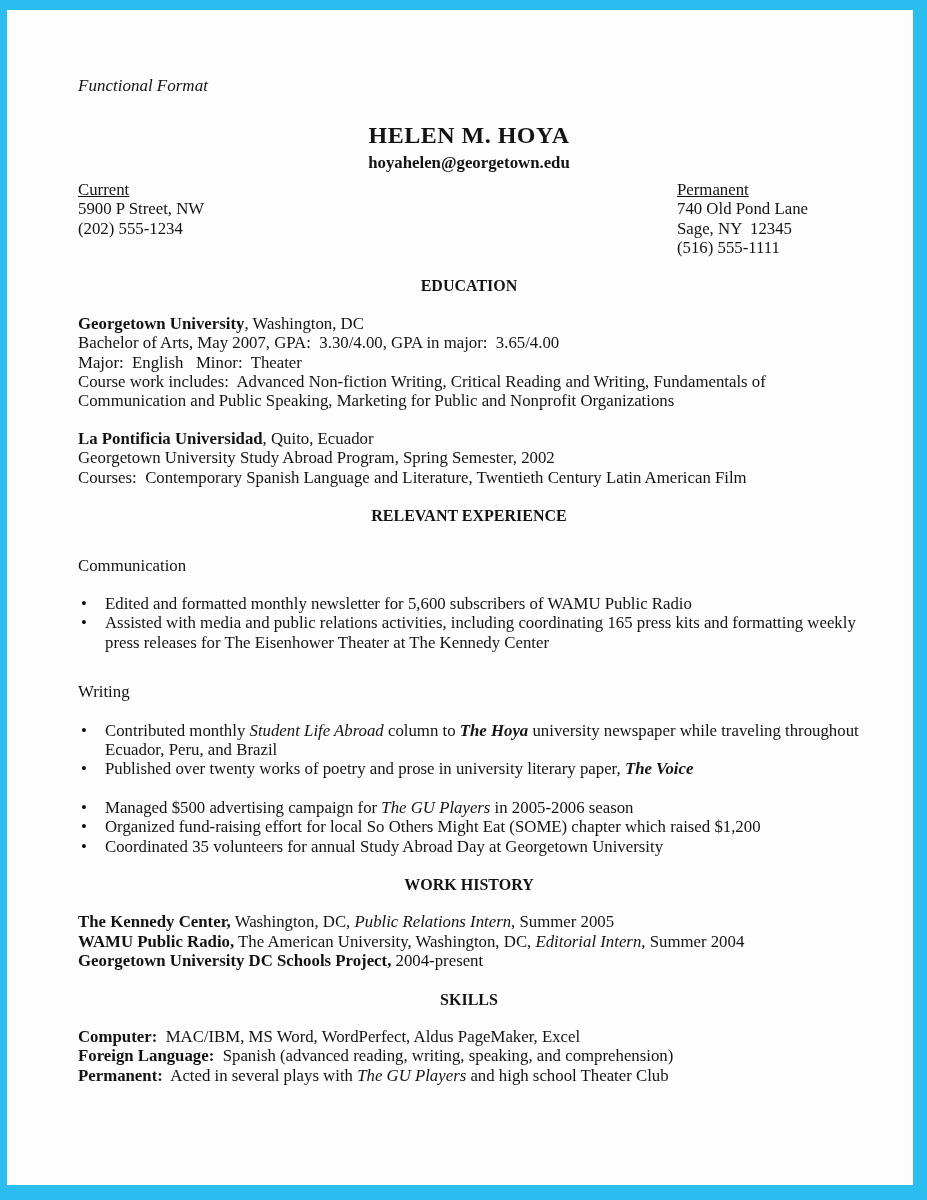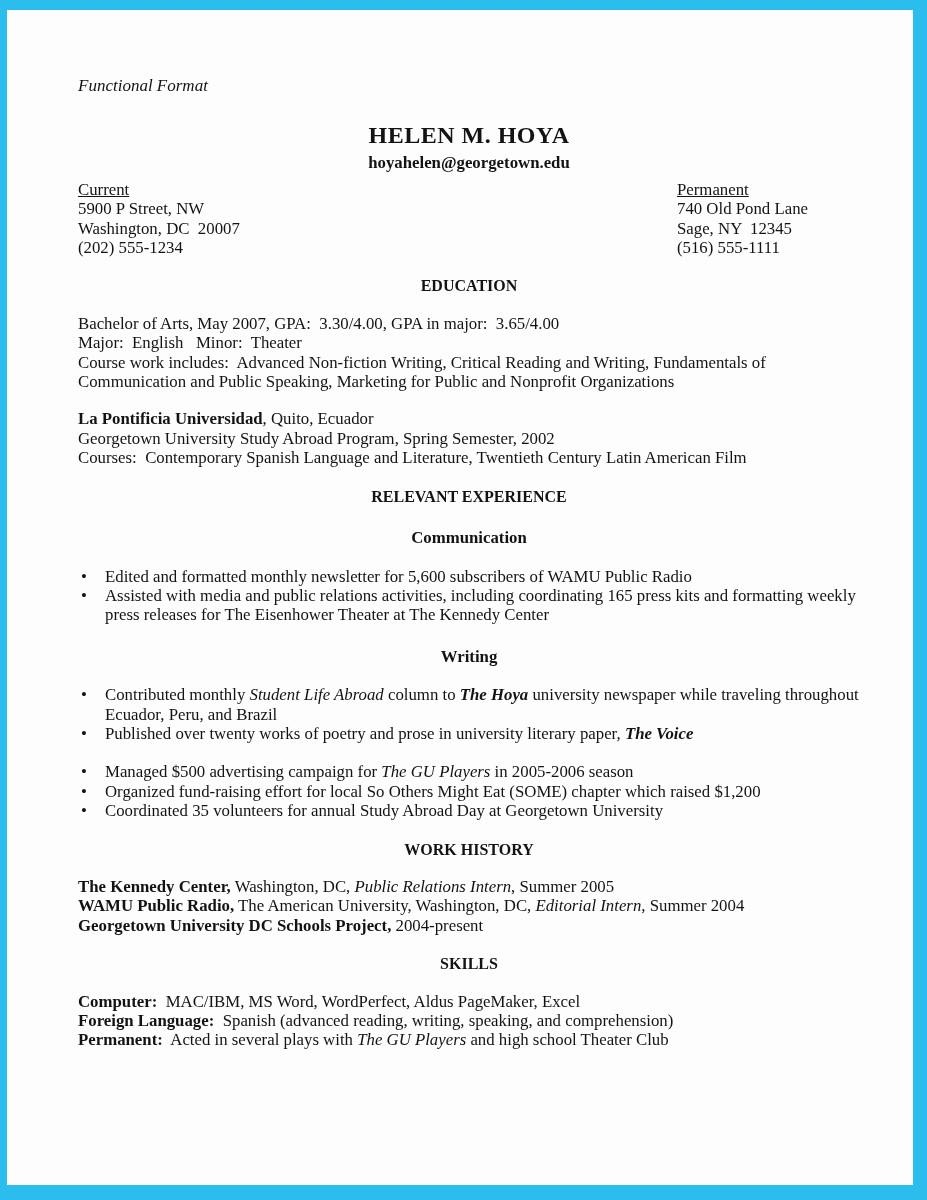--- a/index.html
+++ b/index.html
@@ -34,21 +34,21 @@
   .email { font-weight: bold; text-align: center; margin-top: 5px; }
   .contact-row { display: flex; margin-top: 7px; }
   .contact-col { width: 599px; }
   .contact-col.right { flex: 1; }
   .contact-title { text-decoration: underline; }
   .contact-line, .line, .bullet-text, .contact-title { white-space: pre-wrap; }
   .section-heading {
     text-align: center; font-weight: bold;
     font-size: 16px; margin-top: 19px;
   }
-  .subheading { font-weight: bold; margin-top: 22px; text-align: center; }
+  .subheading { font-weight: normal; margin-top: 30px; }
   .paragraph { margin-top: 18px; }
   .bullets { margin-top: 19px; }
   .bullet-item { position: relative; padding-left: 27px; }
   .bullet-icon { position: absolute; left: 3px; top: 0; }
   span.b { font-weight: bold; }
   span.i { font-style: italic; }
 </style>
 </head>
 <body style="--accent: #2abdee; --ink: #131313;">
 
@@ -57,35 +57,35 @@
 
     <div class="format-label">Functional Format</div>
 
     <div class="name">HELEN M. HOYA</div>
     <div class="email">hoyahelen@georgetown.edu</div>
 
     <div class="contact-row">
       <div class="contact-col">
         <div class="contact-title">Current</div>
         <div class="contact-line">5900 P Street, NW</div>
-        <div class="contact-line">Washington, DC  20007</div>
         <div class="contact-line">(202) 555-1234</div>
       </div>
       <div class="contact-col right">
         <div class="contact-title">Permanent</div>
         <div class="contact-line">740 Old Pond Lane</div>
         <div class="contact-line">Sage, NY  12345</div>
         <div class="contact-line">(516) 555-1111</div>
       </div>
     </div>
 
     <div id="sections">
         <div>
           <div class="section-heading">EDUCATION</div>
           <div class="paragraph">
+            <div class="line"><span class="b">Georgetown University</span><span>, Washington, DC</span></div>
             <div class="line"><span>Bachelor of Arts, May 2007, GPA:  3.30/4.00, GPA in major:  3.65/4.00</span></div>
             <div class="line"><span>Major:  English   Minor:  Theater</span></div>
             <div class="line"><span>Course work includes:  Advanced Non-fiction Writing, Critical Reading and Writing, Fundamentals of Communication and Public Speaking, Marketing for Public and Nonprofit Organizations</span></div>
           </div>
           <div class="paragraph">
             <div class="line"><span class="b">La Pontificia Universidad</span><span>, Quito, Ecuador</span></div>
             <div class="line"><span>Georgetown University Study Abroad Program, Spring Semester, 2002</span></div>
             <div class="line"><span>Courses:  Contemporary Spanish Language and Literature, Twentieth Century Latin American Film</span></div>
           </div>
         </div>

